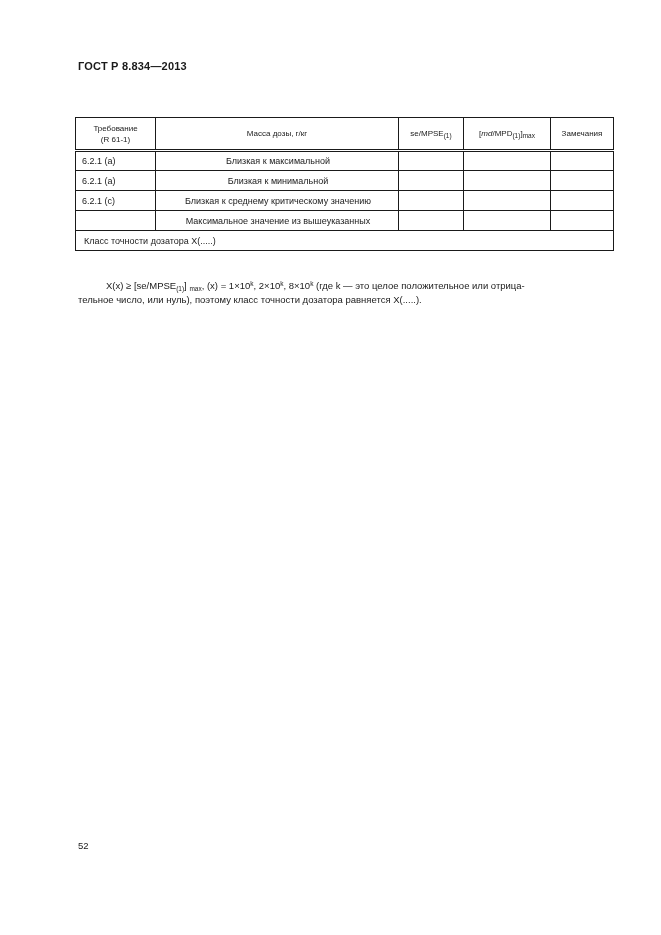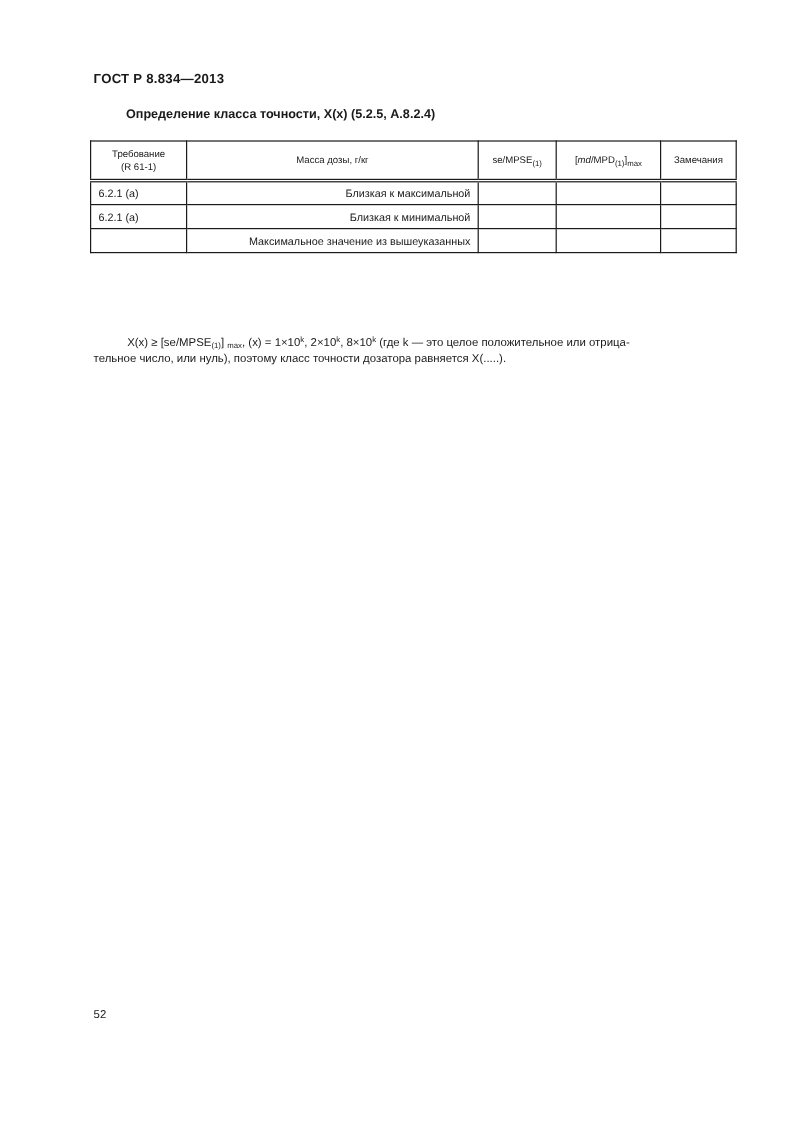--- a/index.html
+++ b/index.html
@@ -42,21 +42,21 @@
   .acc-table .hdr td {
     height: 33px;
     font-size: 8px;
     text-align: center;
     border-bottom: 3px double #1a1a1a;
     padding: 2px 3px;
     line-height: 11px;
   }
   .acc-table .datarow td { height: 20px; }
   .acc-table .cell-req { }
-  .acc-table .cell-mass { text-align: right; padding-left: 8px; }
+  .acc-table .cell-mass { text-align: center; padding-left: 8px; }
   .acc-table .spanrow td { height: 20px; text-align: left; padding-left: 8px; }
   sub { font-size: 6.5px; vertical-align: -2px; line-height: 0; }
   sup { font-size: 6.5px; vertical-align: 3px; line-height: 0; }
   .hdr i { }
   .body-par {
     position: absolute;
     left: 78px; top: 279px;
     width: 524px;
     font-size: 9.5px;
     line-height: 14px;
@@ -69,21 +69,20 @@
     font-size: 9.5px;
   }
 </style>
 </head>
 <body>
 
 <div class="page">
 
   <div class="doc-number">ГОСТ Р 8.834—2013</div>
 
-  <div class="section-title">Определение класса точности, Х(х) (5.2.5, А.8.2.4)</div>
 
   <table class="acc-table">
     <colgroup>
       <col style="width:80px">
       <col style="width:243px">
       <col style="width:65px">
       <col style="width:87px">
       <col style="width:63px">
     </colgroup>
     <tbody>
@@ -106,27 +105,37 @@
         <td></td>
       </tr>
       <tr class="datarow">
         <td class="cell-req">6.2.1 (a)</td>
         <td class="cell-mass">Близкая к минимальной</td>
         <td></td>
         <td></td>
         <td></td>
       </tr>
       <tr class="datarow">
+        <td class="cell-req">6.2.1 (c)</td>
+        <td class="cell-mass">Близкая к среднему критическому значению</td>
+        <td></td>
+        <td></td>
+        <td></td>
+      </tr>
+      <tr class="datarow">
         <td class="cell-req"></td>
         <td class="cell-mass">Максимальное значение из вышеуказанных</td>
         <td></td>
         <td></td>
         <td></td>
       </tr>
 
+      <tr class="spanrow">
+        <td colspan="5">Класс точности дозатора Х(.....)</td>
+      </tr>
     </tbody>
   </table>
 
   <p class="body-par"><span>Х(х) ≥ [se/MPSE</span><sub>(1)</sub><span>] </span><sub>max</sub><span>, (х) = 1×10</span><sup>k</sup><span>, 2×10</span><sup>k</sup><span>, 8×10</span><sup>k</sup><span> (где k — это целое положительное или отрица-</span><br><span>тельное число, или нуль), поэтому класс точности дозатора равняется Х(.....).</span></p>
 
   <div class="page-number">52</div>
 
 </div>
 
 </body></html>

